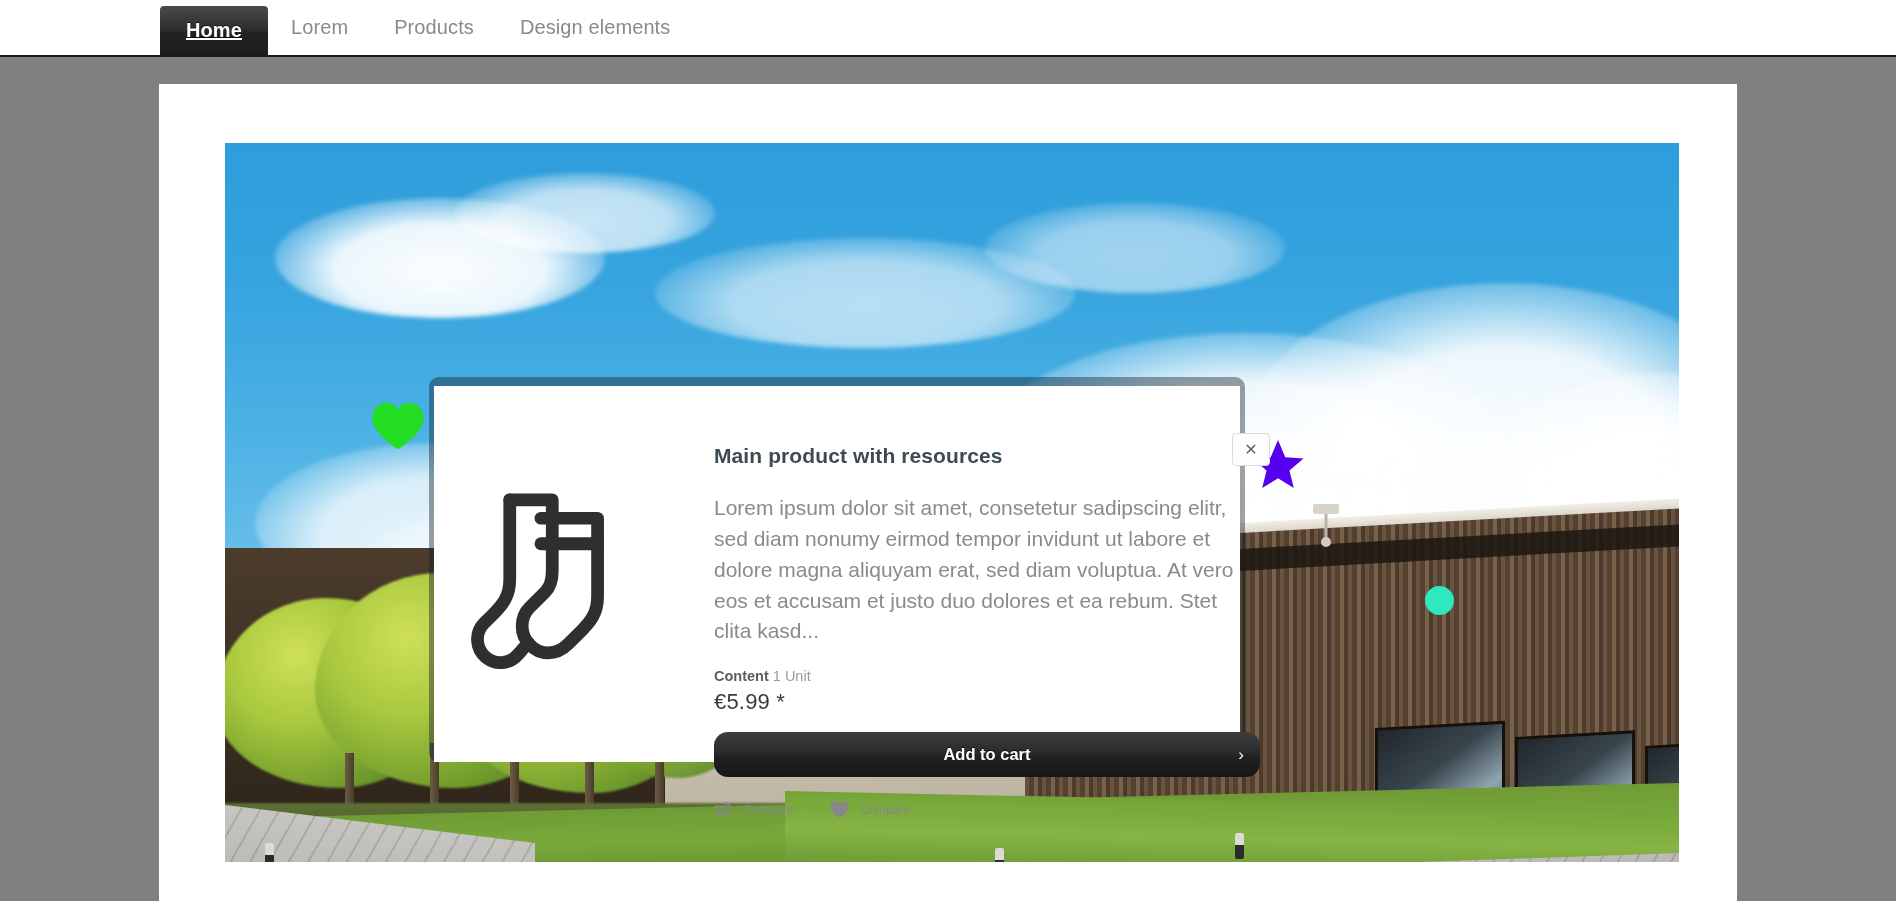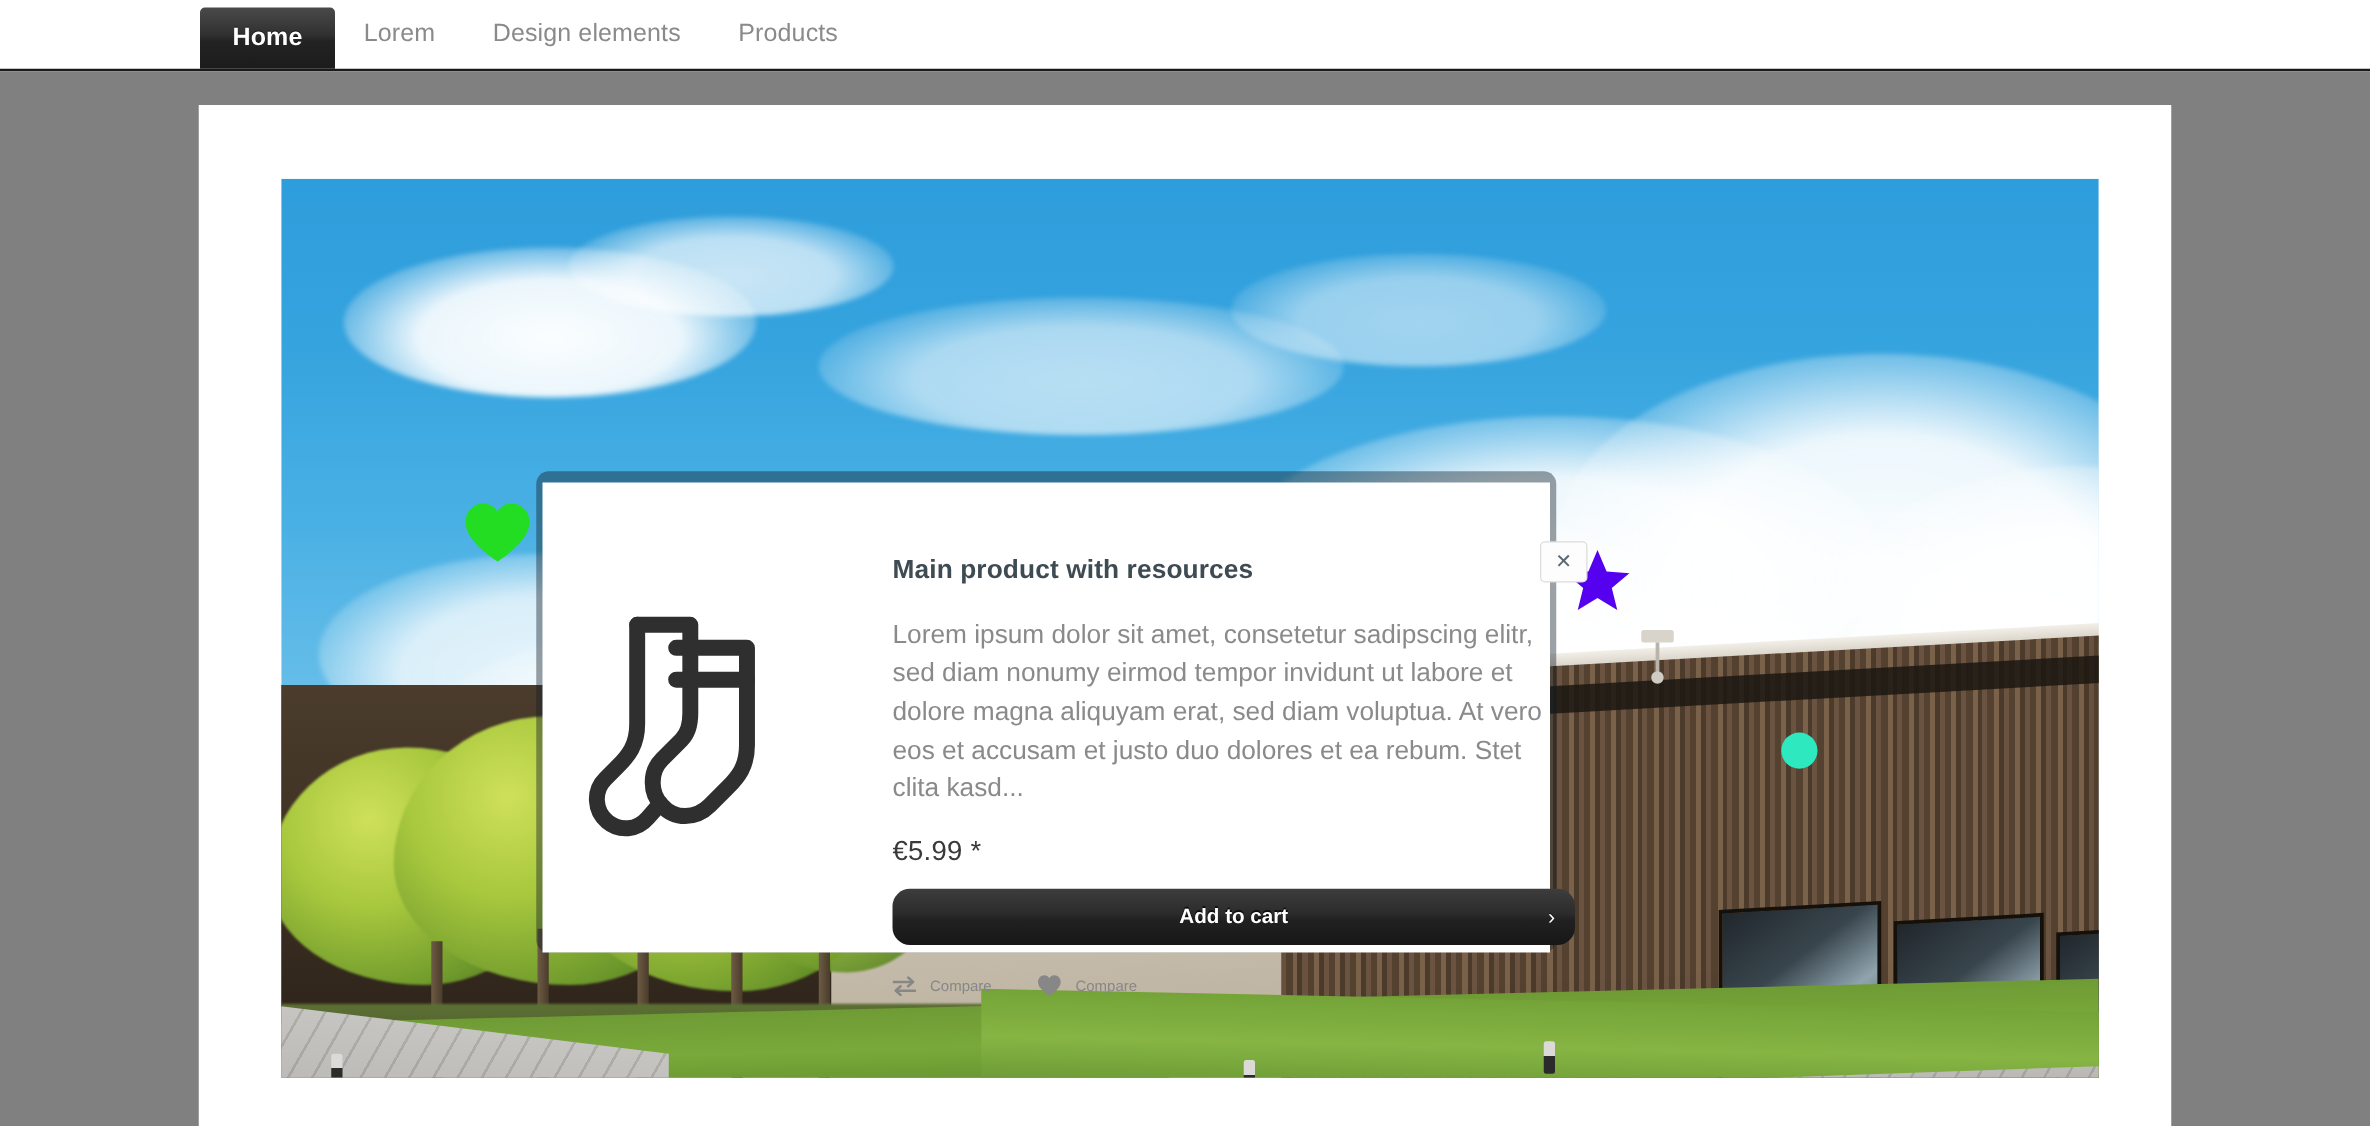--- a/index.html
+++ b/index.html
@@ -41,20 +41,21 @@
     white-space: nowrap;
   }
   .nav-item.active {
     background: linear-gradient(to bottom, #4a4a4a 0%, #303030 45%, #232323 55%, #1c1c1c 100%);
     color: #ffffff;
     font-weight: bold;
     border-radius: 4px 4px 0 0;
     margin-top: 6px;
     padding: 0 26px;
     text-shadow: 0 -1px 0 rgba(0,0,0,.6);
+    text-decoration: underline;
   }
 
   
   .page-backdrop {
     position: absolute;
     top: 57px; left: 0;
     width: 1896px;
     height: 844px;
     background: #808080;
     z-index: 1;
@@ -398,24 +399,24 @@
 
 <div class="topnav">
   <div class="nav-inner">
     <div class="nav-item active">
       <span>Home</span>
     </div>
     <div class="nav-item">
       <span>Lorem</span>
     </div>
     <div class="nav-item">
-      <span>Design elements</span>
+      <span>Products</span>
     </div>
     <div class="nav-item">
-      <span>Products</span>
+      <span>Design elements</span>
     </div>
   </div>
 </div>
 
 <div class="page-backdrop"></div>
 <div class="content-panel"></div>
 
 <div class="hero">
   <div class="sky"></div>
 
@@ -535,20 +536,24 @@
         <path d="M55 43 L95 43"></path>
       </g>
     </svg>
   </div>
 
   <div class="modal-body">
     <div class="modal-title">Main product with resources</div>
 
     <div class="modal-desc">Lorem ipsum dolor sit amet, consetetur sadipscing elitr, sed diam nonumy eirmod tempor invidunt ut labore et dolore magna aliquyam erat, sed diam voluptua. At vero eos et accusam et justo duo dolores et ea rebum. Stet clita kasd...</div>
 
+    <div class="content-line">
+      <span class="lbl">Content</span>
+      <span>1 Unit</span>
+    </div>
 
     <div class="price">€5.99 *</div>
 
     <button class="btn-cart">
       <span>Add to cart</span>
       <span class="chev">›</span>
     </button>
 
     <div class="modal-actions">
       <div class="act">

